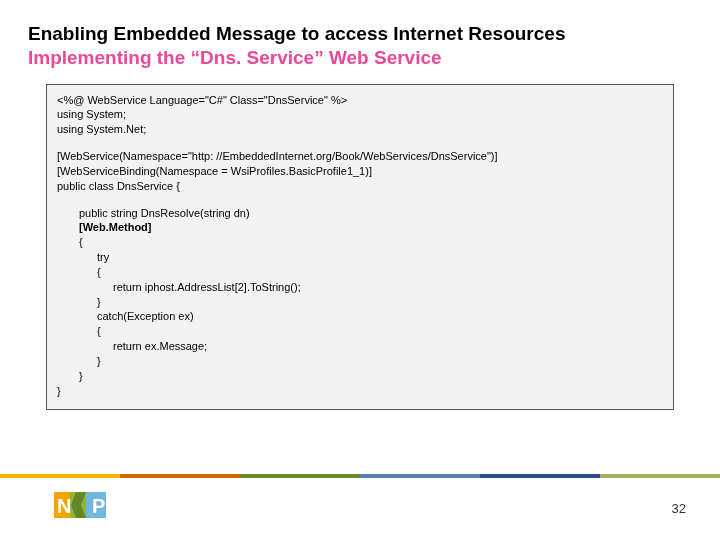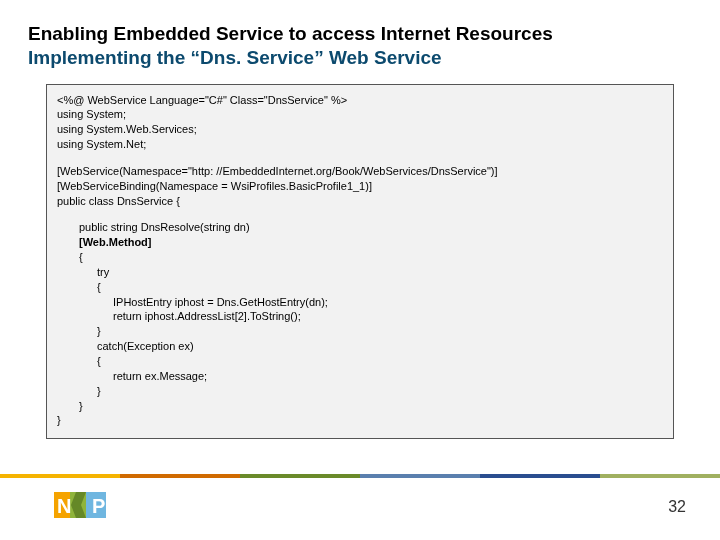--- a/index.html
+++ b/index.html
@@ -19,21 +19,21 @@
   }
   .title {
     font-size: 19px;
     font-weight: bold;
     color: #000;
     line-height: 1.25;
   }
   .subtitle {
     font-size: 19px;
     font-weight: bold;
-    color: #0c4a6e;
+    color: #ec4899;
     line-height: 1.25;
     margin-bottom: 14px;
   }
   .code-box {
     margin: 0 18px 0 18px;
     border: 1px solid #555;
     background: #f2f2f2;
     padding: 8px 10px 10px 10px;
     font-family: Arial, Helvetica, sans-serif;
     font-size: 11px;
@@ -62,48 +62,46 @@
   .seg.f { background: #a0b060; }
   .logo {
     position: absolute;
     left: 54px;
     bottom: 16px;
   }
   .page-num {
     position: absolute;
     right: 34px;
     bottom: 24px;
-    font-size: 16px;
+    font-size: 13px;
     color: #333;
   }
 </style>
 </head>
 <body>
 
 <div class="slide">
 
-  <div class="title">Enabling Embedded Service to access Internet Resources</div>
+  <div class="title">Enabling Embedded Message to access Internet Resources</div>
   <div class="subtitle">Implementing the “Dns. Service” Web Service</div>
 
   <div class="code-box">
     <div>&lt;%@ WebService Language="C#" Class="DnsService" %&gt;</div>
     <div>using System;</div>
-    <div>using System.Web.Services;</div>
     <div>using System.Net;</div>
     <div class="blank"></div>
     <div>[WebService(Namespace="http: //EmbeddedInternet.org/Book/WebServices/DnsService")]</div>
     <div>[WebServiceBinding(Namespace = WsiProfiles.BasicProfile1_1)]</div>
     <div>public class DnsService {</div>
     <div class="blank"></div>
     <div class="indent1">public string DnsResolve(string dn)</div>
     <div class="indent1 bold">[Web.Method]</div>
     <div class="indent1">{</div>
     <div class="indent2">try</div>
     <div class="indent2">{</div>
-    <div class="indent3">IPHostEntry iphost = Dns.GetHostEntry(dn);</div>
     <div class="indent3">return iphost.AddressList[2].ToString();</div>
     <div class="indent2">}</div>
     <div class="indent2">catch(Exception ex)</div>
     <div class="indent2">{</div>
     <div class="indent3">return ex.Message;</div>
     <div class="indent2">}</div>
     <div class="indent1">}</div>
     <div>}</div>
   </div>
 

